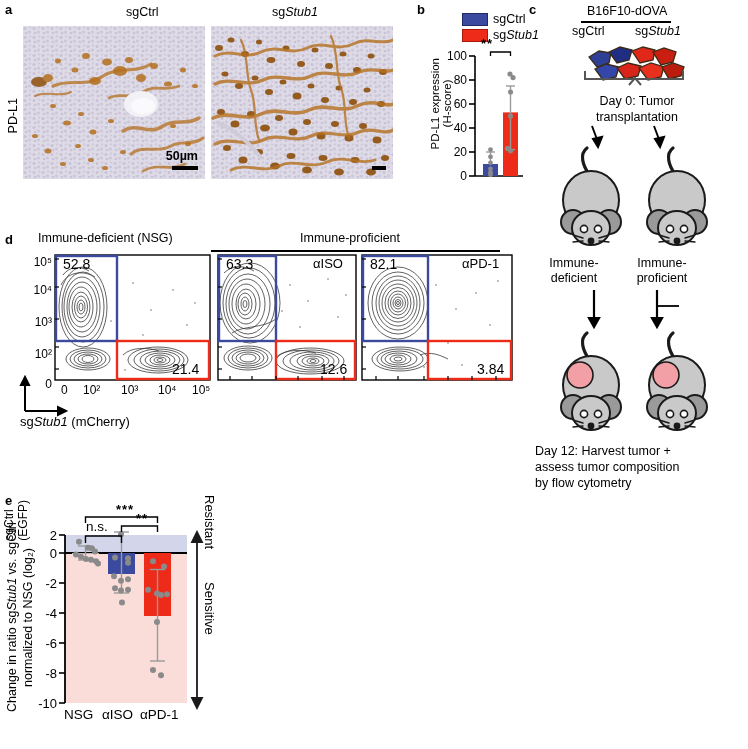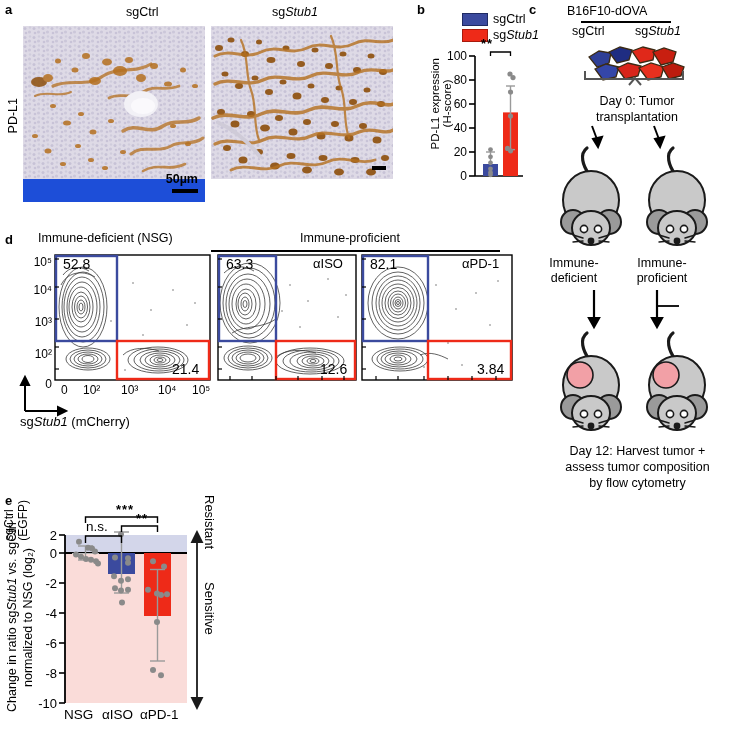--- a/index.html
+++ b/index.html
@@ -21,21 +21,21 @@
 <body>
 
 <div class="abs" style="left:0;top:0;width:415px;height:210px;">
   <div class="abs panel-letter" style="left:5px;top:3px;">a</div>
 
   <div class="abs ttl nosel" style="left:126px;top:5px;">sgCtrl</div>
   <div class="abs ttl nosel" style="left:272px;top:5px;">sg<span class="ital">Stub1</span></div>
 
   <div class="abs vert-lr ttl nosel" style="left:6px;top:98px;">PD-L1</div>
 
-  <div class="abs" style="left:23px;top:26px;width:182px;height:176px;overflow:hidden;background:#1d4ed8;">
+  <div class="abs" style="left:23px;top:26px;width:182px;height:153px;overflow:hidden;background:#5eead4;">
     <svg width="182" height="153" viewBox="0 0 182 153">
       <defs>
         <pattern id="nuc1" width="9" height="9" patternUnits="userSpaceOnUse">
           <rect width="9" height="9" fill="#dedae6"></rect>
           <circle cx="2" cy="2.5" r="1.5" fill="#c3bed4" opacity="0.85"></circle>
           <circle cx="6.5" cy="6" r="1.6" fill="#c7c2d6" opacity="0.8"></circle>
           <circle cx="7" cy="1.5" r="1.2" fill="#cac6d8" opacity="0.7"></circle>
           <circle cx="3" cy="7" r="1.3" fill="#c0bbd1" opacity="0.75"></circle>
         </pattern>
         <radialGradient id="brn1">
@@ -230,21 +230,21 @@
     <g stroke="#000" stroke-width="1.3" fill="none">
       <path d="M45.5,8 L45.5,4 L65.5,4 L65.5,8"></path>
     </g>
   </svg>
   <div class="abs nosel" style="left:66px;top:36px;font-size:13px;font-weight:bold;letter-spacing:1px;">**</div>
 </div>
 
 <div class="abs" style="left:527px;top:0;width:221px;height:500px;">
   <div class="abs panel-letter" style="left:2px;top:3px;">c</div>
 
-  <div class="abs ttl nosel" style="left:40px;top:4px;">B16F10-dOVA</div>
+  <div class="abs ttl nosel" style="left:60px;top:4px;">B16F10-dOVA</div>
   <div class="abs" style="left:54px;top:21px;width:90px;height:1.5px;background:#000;"></div>
 
   <div class="abs ttl nosel" style="left:45px;top:24px;">sgCtrl</div>
   <div class="abs ttl nosel" style="left:108px;top:24px;">sg<span class="ital">Stub1</span></div>
 
   <svg class="abs" style="left:52px;top:43px;" width="115" height="43" viewBox="0 0 115 43">
     <g stroke="#3a2a14" stroke-width="1.3">
       <path d="M10,14 l10,-6 l12,2 l-2,10 l-12,4 z" fill="#2f3f96"></path>
       <path d="M30,9 l11,-5 l12,3 l-3,10 l-12,3 z" fill="#1f2d82"></path>
       <path d="M53,8 l11,-4 l12,3 l-2,10 l-13,3 z" fill="#e0281a"></path>
@@ -355,21 +355,21 @@
       <circle cx="128" cy="101" r="3.4" fill="#1a1a1a"></circle>
       <g stroke="#1a1a1a" stroke-width="1.4" stroke-linecap="round">
         <line x1="120" y1="98" x2="110" y2="95"></line>
           <line x1="120" y1="101" x2="110" y2="102"></line>
         <line x1="136" y1="98" x2="146" y2="95"></line>
           <line x1="136" y1="101" x2="146" y2="102"></line>
       </g>
     </g>
   </svg>
 
-  <div class="abs ttl nosel" style="left:8px;top:443px;text-align:center;width:205px;line-height:16px;">
+  <div class="abs ttl nosel" style="left:8px;top:443px;width:205px;line-height:16px;">
     <span>Day 12: Harvest tumor +</span><br>
     <span>assess tumor composition</span><br>
     <span>by flow cytometry</span>
   </div>
 </div>
 
 <div class="abs" style="left:0;top:222px;width:527px;height:215px;">
   <div class="abs panel-letter" style="left:5px;top:11px;">d</div>
 
   <div class="abs ttl nosel" style="left:38px;top:9px;">Immune-deficient (NSG)</div>

